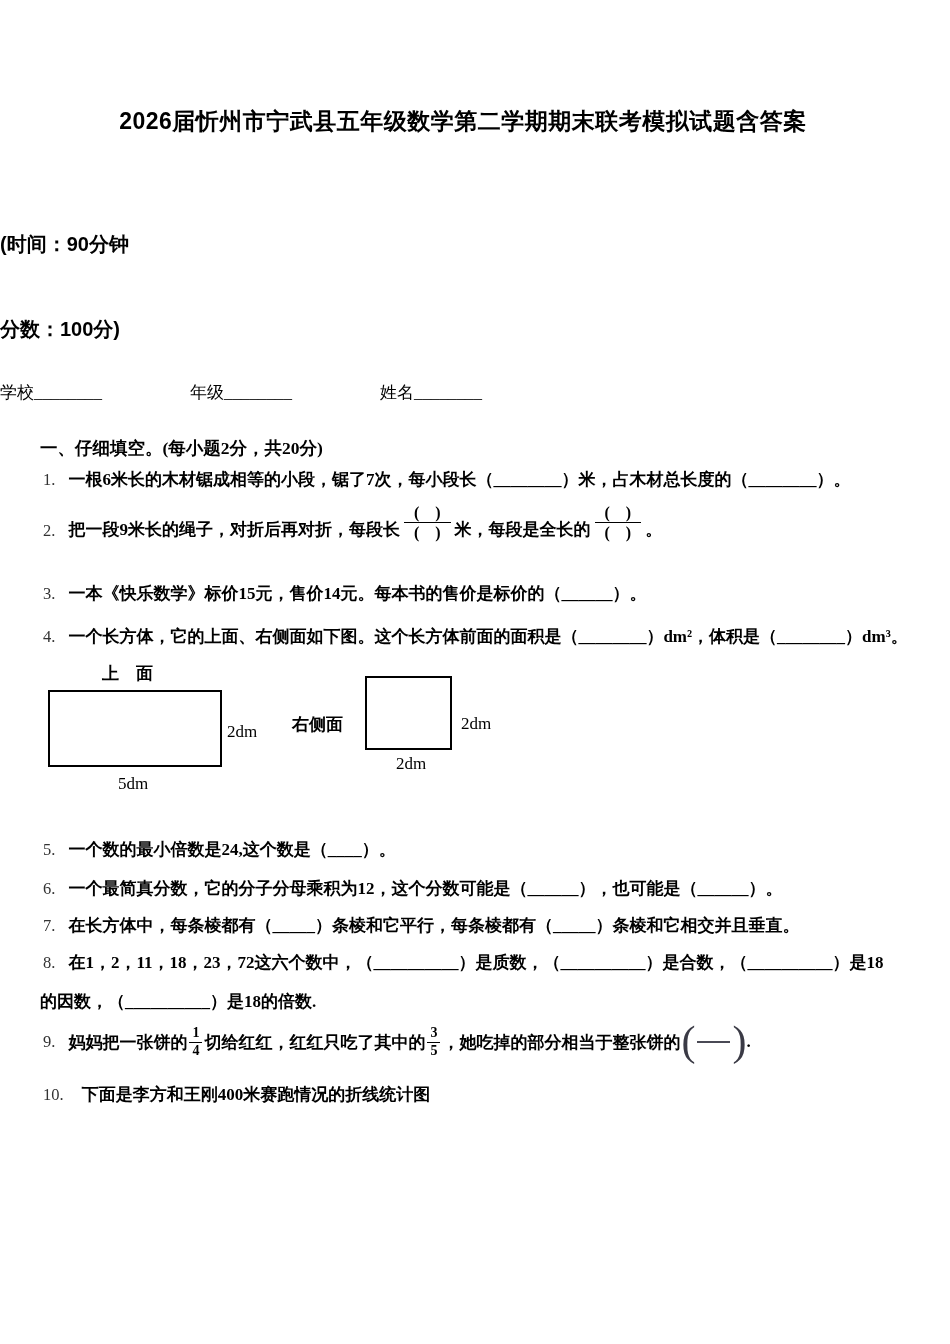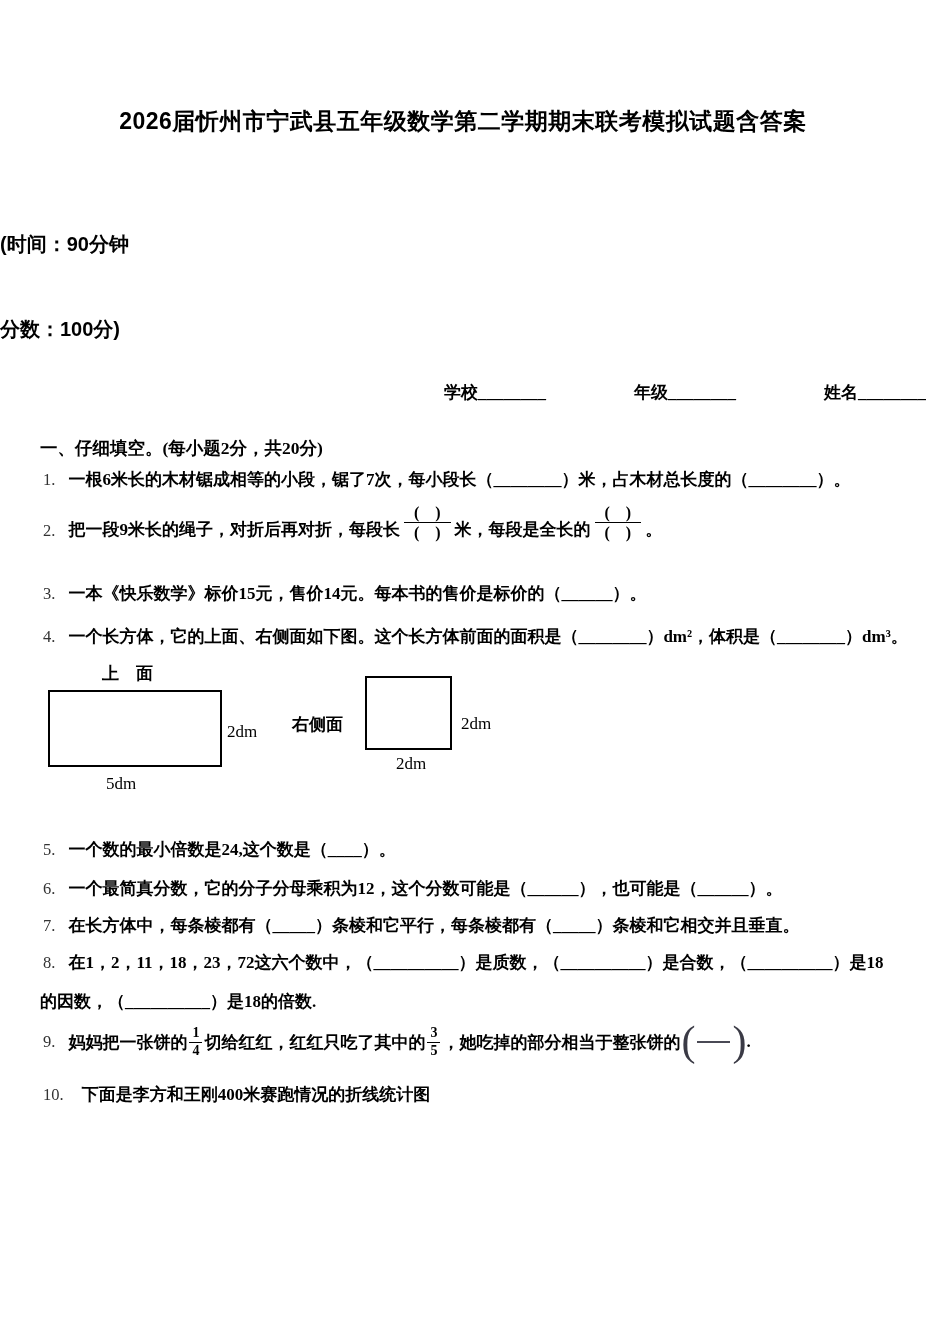--- a/index.html
+++ b/index.html
@@ -28,24 +28,24 @@
     justify-content: center;
     gap: 58px;
     font-family: "Liberation Sans", sans-serif;
     font-weight: 700;
     font-size: 20px;
     flex-direction: column;
   }
   .school-row {
     margin-top: 38px;
     display: flex;
-    justify-content: flex-end;
+    justify-content: flex-start;
     gap: 88px;
     font-size: 17px;
-    font-weight: 700;
+    font-weight: 400;
   }
   .section-heading {
     margin: 32px 0 0 40px;
     font-size: 17.5px;
     font-weight: 600;
   }
   .q {
     margin-left: 43px;
     font-size: 17px;
   }
@@ -102,21 +102,21 @@
 
   .diagram { position: relative; margin-top: 16px; height: 132px; width: 100%; text-align: right; }
   .diagram .rect { position: absolute; border: 2px solid #000; background: #fff; }
   .rect-top  { left: 48px;  top: 26px; width: 174px; height: 77px; }
   .rect-side { left: 365px; top: 12px; width: 87px;  height: 74px; }
   .dlabel { position: absolute; font-size: 17px; }
   .cjk-label { font-weight: 600; }
   .dim-label { font-weight: 400; font-family: "Liberation Serif", serif; }
   .lbl-topface   { left: 102px; top: -2px; }
   .lbl-top-2dm   { left: 227px; top: 58px; }
-  .lbl-top-5dm   { left: 106px; top: 110px; }
+  .lbl-top-5dm   { left: 118px; top: 110px; }
   .lbl-sideface  { left: 292px; top: 49px; }
   .lbl-side-2dm  { left: 461px; top: 50px; }
   .lbl-side-2dmb { left: 396px; top: 90px; }
 </style>
 </head>
 <body>
 
 <div class="page">
 
   <div class="title">2026届忻州市宁武县五年级数学第二学期期末联考模拟试题含答案</div>

